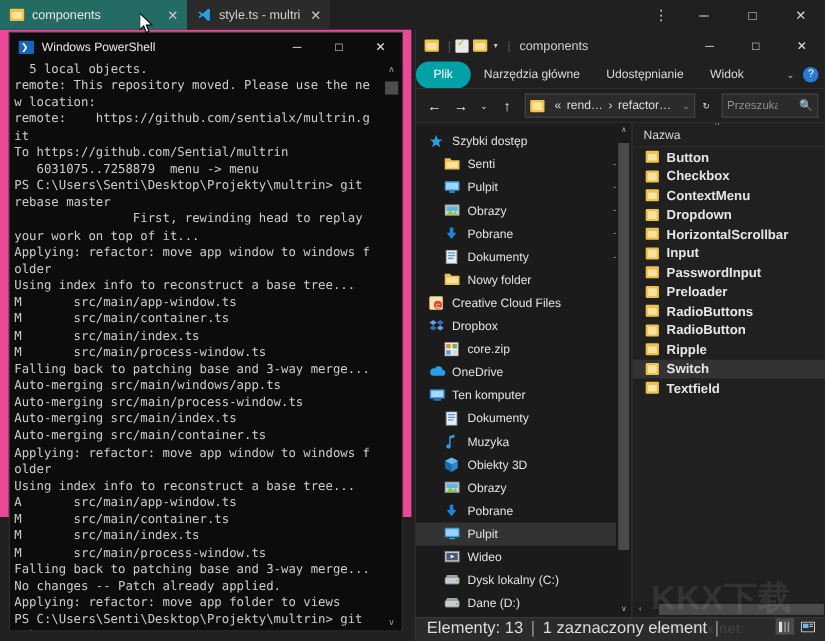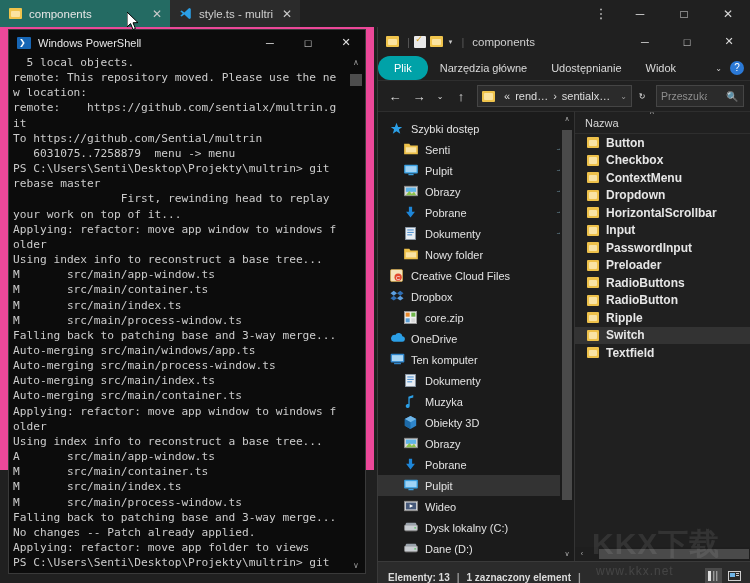--- a/index.html
+++ b/index.html
@@ -216,22 +216,22 @@
   .hscroll {
     position: absolute; left: 0; right: 0; bottom: 0; height: 14px; background: #1e1e1e;
     display: flex; align-items: center;
   }
   .hs-arrow { width: 14px; height: 14px; color: #b0b0b0; font-size: 7px; text-align: center; line-height: 14px; }
   .hs-track { flex: 1; height: 14px; position: relative; }
   .hs-thumb { position: absolute; left: 10px; top: 2px; width: 150px; height: 10px; background: #4a4a4a; }
 
   .fe-status {
     position: absolute; left: 0; right: 0; bottom: 0; height: 22px;
-    background: #2b2b2b; display: flex; align-items: flex-end; padding-left: 10px;
-    color: #dcdcdc; font-size: 10px; border-top: 1px solid #3a3a3a; font-weight: bold;
+    background: #2b2b2b; display: flex; align-items: flex-start; padding-left: 10px;
+    color: #dcdcdc; font-size: 15px; border-top: 1px solid #3a3a3a;
   }
   .st-sep { margin: 0 7px; color: #9a9a9a; }
   .st-views { margin-left: auto; display: flex; align-items: center; gap: 4px; padding-right: 7px; }
   .vbtn { width: 17px; height: 15px; display: flex; align-items: center; justify-content: center; }
   .vbtn.active { background: #4a4a4a; }
 
   
   .cursor { position: absolute; left: 127px; top: 12px; width: 12px; height: 19px; pointer-events: none; }
 
   
@@ -333,21 +333,21 @@
     <div class="fe-addrbar">
       <span class="nav-btn">←</span>
       <span class="nav-btn">→</span>
       <span class="nav-btn small">⌄</span>
       <span class="nav-btn">↑</span>
       <div class="addr-box">
         <span class="qa-folder"></span>
         <span class="addr-seg">«</span>
         <span class="addr-seg">rend…</span>
         <span class="addr-seg">›</span>
-        <span class="addr-seg">sentialx…</span>
+        <span class="addr-seg">refactor…</span>
         <span class="addr-right">
           <span class="addr-chev">⌄</span>
         </span>
       </div>
       <span class="nav-btn small">↻</span>
       <div class="search-box">
         <span>Przeszukaj…</span>
         <span class="search-mag">🔍</span>
       </div>
     </div>

